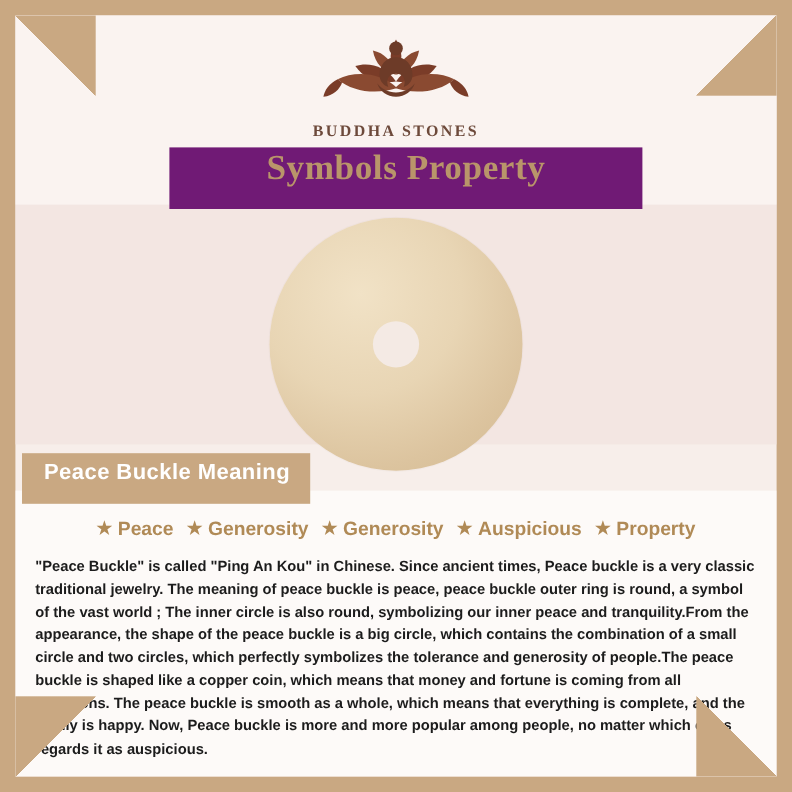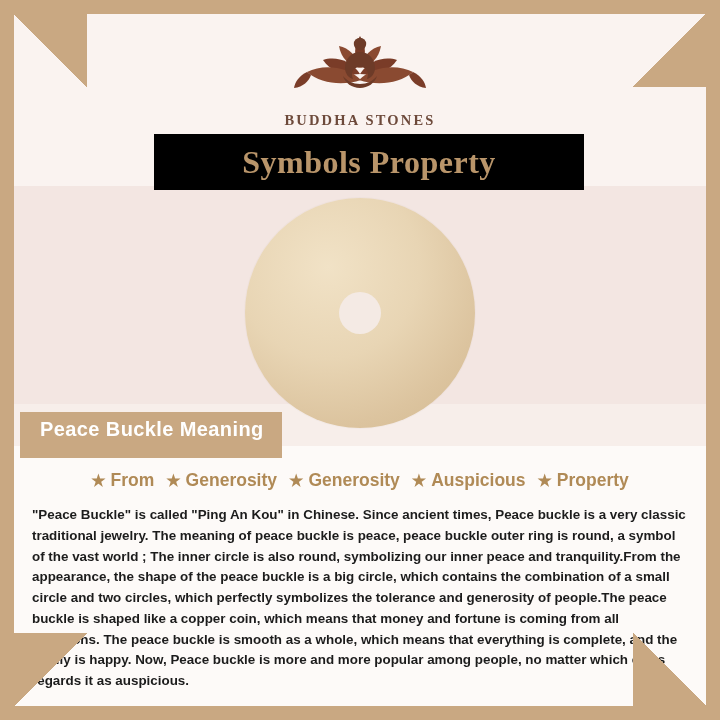--- a/index.html
+++ b/index.html
@@ -95,23 +95,22 @@
     font-weight: bold;
     color: #6d4a3b;
     font-family: Liberation Serif, serif;
   }
   .title-band {
     position: absolute;
     left: 140px;
     top: 120px;
     width: 430px;
     height: 56px;
-    background: #000000;
-    display: flex;
-    align-items: center;
+    background: #701a75;
+    display: flex;
     justify-content: center;
   }
   .title-band .title-text {
     font-family: "Liberation Serif", serif;
     font-size: 32px;
     font-weight: bold;
     color: #b9956a;
     letter-spacing: 0.5px;
   }
 
@@ -250,21 +249,21 @@
     </div>
 
     <div class="ribbon">
       <span class="ribbon-text">Peace Buckle Meaning</span>
     </div>
 
     <div class="content">
       <div class="keywords">
         <span class="kw">
           <span class="star">★</span>
-          <span>From</span>
+          <span>Peace</span>
         </span>
         <span class="kw">
           <span class="star">★</span>
           <span>Generosity</span>
         </span>
         <span class="kw">
           <span class="star">★</span>
           <span>Generosity</span>
         </span>
         <span class="kw">

